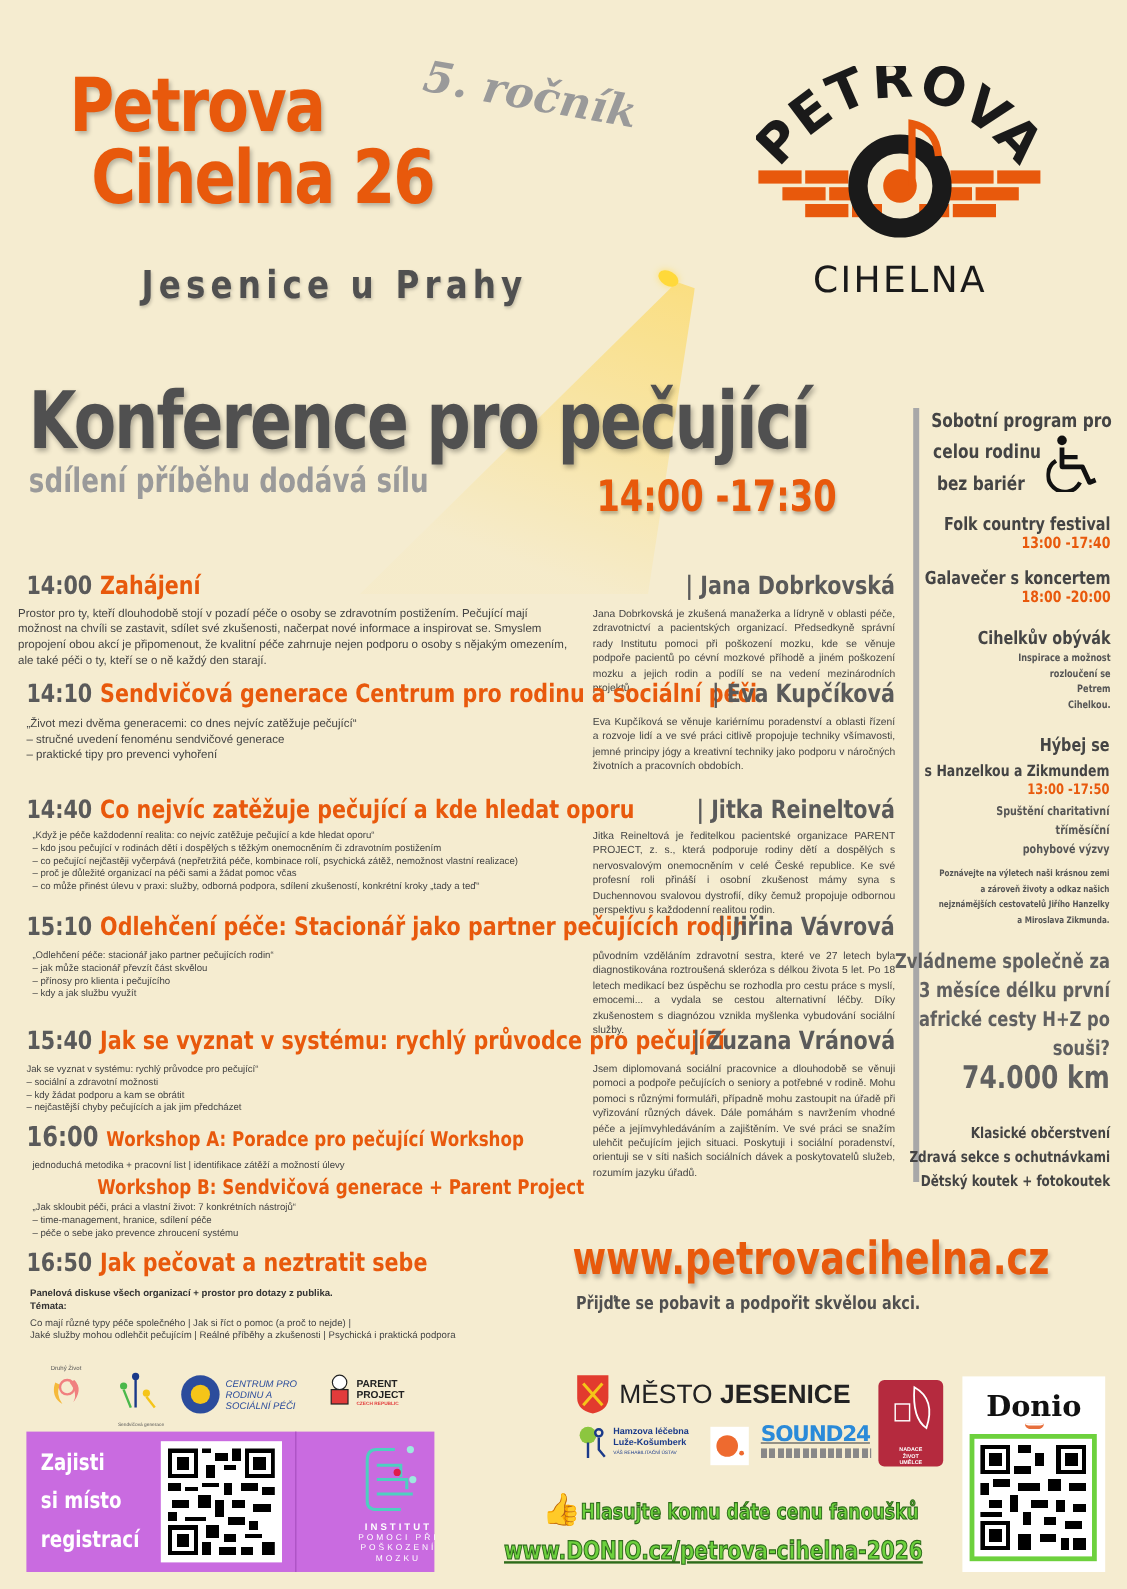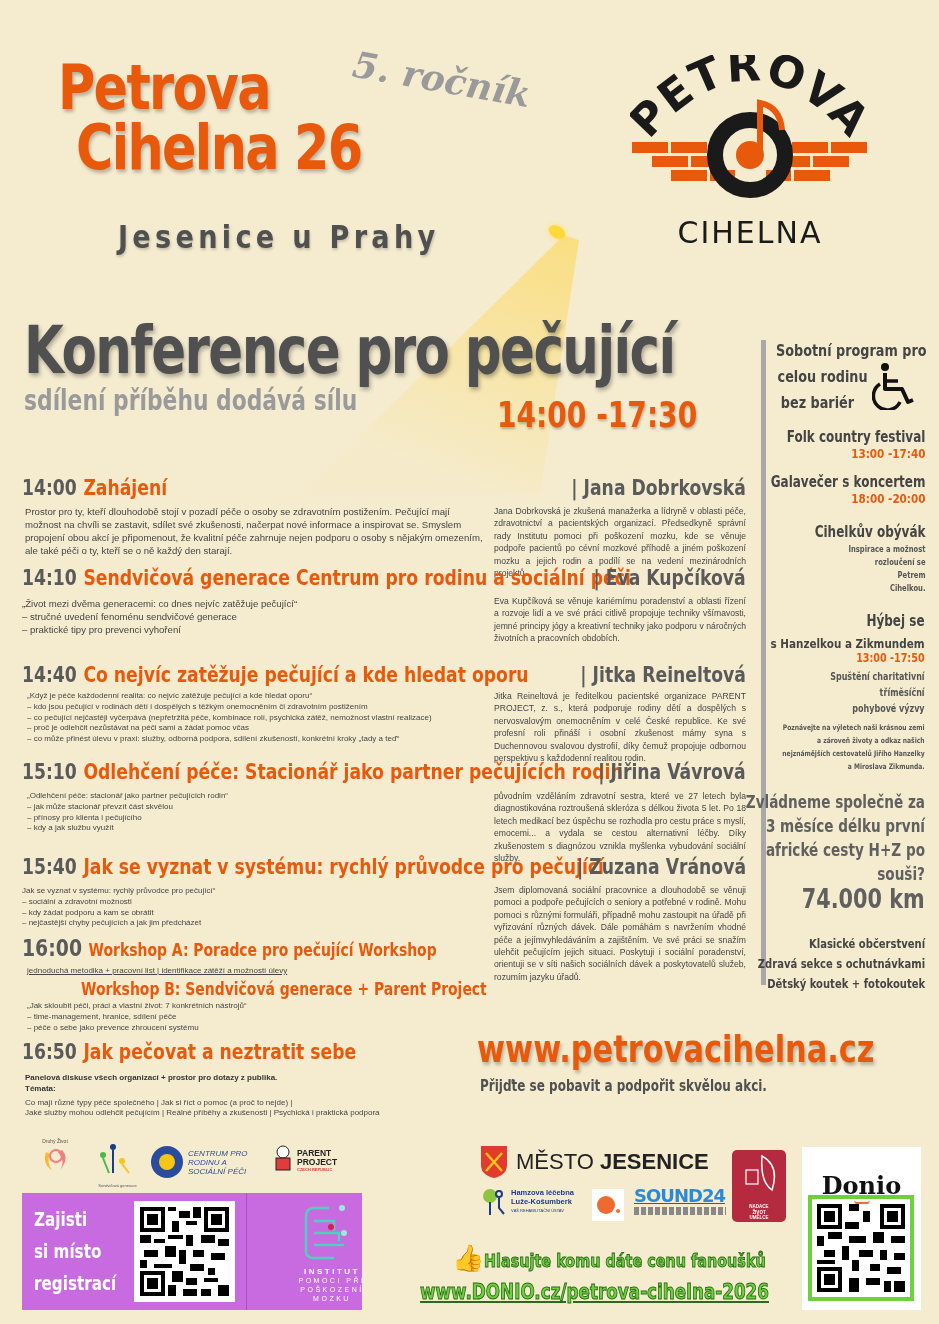--- a/index.html
+++ b/index.html
@@ -160,21 +160,21 @@
 <div class="lamp"></div>
 
 <div class="abs conf-title" style="left:24px;top:312px;">Konference pro pečující</div>
 <div class="abs conf-sub" style="left:24px;top:384px;">sdílení příběhu dodává sílu</div>
 <div class="abs conf-time" style="left:497px;top:394px;">14:00 -17:30</div>
 
 <div class="session-head" style="top:476px;">
   <span class="time">14:00</span><span class="ttl">Zahájení</span>
 </div>
 <div class="speaker" style="right:193px;top:476px;">| Jana Dobrkovská</div>
-<div class="desc" style="left:25px;top:505px;width:460px;">
+<div class="desc" style="left:15px;top:505px;width:460px;">
   <p>Prostor  pro ty, kteří dlouhodobě stojí v pozadí péče o osoby se zdravotním postižením. Pečující mají</p>
   <p>možnost na chvíli se zastavit, sdílet své zkušenosti, načerpat nové informace a inspirovat se. Smyslem</p>
   <p>propojení obou akcí je připomenout, že kvalitní péče zahrnuje nejen podporu o osoby s nějakým omezením,</p>
   <p>ale také péči o ty, kteří se o ně každý den starají.</p>
 </div>
 <div class="bio" style="top:505px;">Jana Dobrkovská je zkušená manažerka a lídryně v oblasti péče, zdravotnictví a pacientských organizací. Předsedkyně správní rady Institutu pomoci při poškození mozku, kde se věnuje podpoře pacientů po cévní mozkové příhodě a jiném poškození mozku a jejich rodin a podílí se na vedení mezinárodních projektů.</div>
 
 <div class="session-head" style="top:566px;">
   <span class="time">14:10</span><span class="ttl">Sendvičová generace Centrum pro rodinu a sociální péči</span>
 </div>
@@ -187,21 +187,21 @@
 <div class="bio" style="top:595px;">Eva Kupčíková se věnuje kariérnímu poradenství a oblasti řízení a rozvoje lidí a ve své práci citlivě propojuje techniky všímavosti, jemné principy jógy a kreativní techniky jako podporu v náročných životních a pracovních obdobích.</div>
 
 <div class="session-head" style="top:663px;">
   <span class="time">14:40</span><span class="ttl">Co nejvíc zatěžuje pečující a kde hledat oporu</span>
 </div>
 <div class="speaker" style="right:193px;top:663px;">| Jitka Reineltová</div>
 <div class="desc" style="left:27px;top:691px;width:470px;font-size:8px;line-height:10.8px;">
   <p>„Když je péče každodenní realita: co nejvíc zatěžuje pečující a kde hledat oporu“</p>
   <p>– kdo jsou pečující v rodinách dětí i dospělých s těžkým onemocněním či zdravotním postižením</p>
   <p>– co pečující nejčastěji vyčerpává (nepřetržitá péče, kombinace rolí, psychická zátěž, nemožnost vlastní realizace)</p>
-  <p>– proč je odlehčit nezůstávat na péči sami a žádat pomoc včas</p>
+  <p>– proč je důležité organizací na péči sami a žádat pomoc včas</p>
   <p>– co může přinést úlevu v praxi: služby, odborná podpora, sdílení zkušeností, konkrétní kroky „tady a teď“</p>
 </div>
 <div class="bio" style="top:690px;">Jitka Reineltová je ředitelkou pacientské organizace PARENT PROJECT, z. s., která podporuje rodiny dětí a dospělých s nervosvalovým onemocněním v celé České republice. Ke své profesní roli přináší i osobní zkušenost mámy syna s Duchennovou svalovou dystrofií, díky čemuž propojuje odbornou perspektivu s každodenní realitou rodin.</div>
 
 <div class="session-head" style="top:760px;">
   <span class="time">15:10</span><span class="ttl">Odlehčení péče: Stacionář jako partner pečujících rodin</span>
 </div>
 <div class="speaker" style="right:193px;top:760px;">| Jiřina Vávrová</div>
 <div class="desc" style="left:27px;top:791px;width:300px;font-size:8px;line-height:10.8px;">
   <p>„Odlehčení péče: stacionář jako partner pečujících rodin“</p>
@@ -219,21 +219,21 @@
   <p>Jak se vyznat v systému: rychlý průvodce pro pečující“</p>
   <p> – sociální a zdravotní možnosti</p>
   <p> – kdy žádat podporu a kam se obrátit</p>
   <p> – nejčastější chyby pečujících a jak jim předcházet</p>
 </div>
 <div class="bio" style="top:884px;">Jsem diplomovaná sociální pracovnice a dlouhodobě se věnuji pomoci a podpoře pečujících o seniory a potřebné v rodině. Mohu pomoci s různými formuláři, případně mohu zastoupit na úřadě při vyřizování různých dávek. Dále pomáhám s navržením vhodné péče a jejímvyhledáváním a zajištěním. Ve své práci se snažím ulehčit pečujícím jejich situaci. Poskytuji i sociální poradenství, orientuji se v síti našich sociálních dávek a poskytovatelů služeb, rozumím jazyku úřadů.</div>
 
 <div class="session-head" style="top:935px;">
   <span class="time" style="font-size:23px;">16:00</span><span class="ttl" style="font-size:17px;">Workshop A: Poradce pro pečující Workshop</span>
 </div>
-<div class="desc" style="left:27px;top:966px;width:400px;font-size:8px;line-height:10.8px;text-decoration:underline;">
+<div class="desc" style="left:27px;top:966px;width:400px;font-size:8px;line-height:10.8px;">
   <p>jednoduchá metodika + pracovní list | identifikace zátěží a možností úlevy</p>
 </div>
 <div class="session-head" style="left:81px;top:976px;">
   <span class="ttl" style="font-size:17px;">Workshop B: Sendvičová generace + Parent Project</span>
 </div>
 <div class="desc" style="left:27px;top:1001px;width:400px;font-size:8px;line-height:10.8px;">
   <p>„Jak skloubit péči, práci a vlastní život: 7 konkrétních nástrojů“</p>
   <p> – time-management, hranice, sdílení péče</p>
   <p> – péče o sebe jako prevence zhroucení systému</p>
 </div>
@@ -460,21 +460,21 @@
     <div>ŽIVOT</div>
     <div>UMĚLCE</div>
   </div>
 </div>
 
 <div class="abs" style="left:452px;top:1243px;font-size:26px;">👍</div>
 <div class="abs green-vote" style="left:484px;top:1250px;font-size:18px;">Hlasujte komu dáte cenu fanoušků</div>
 <div class="abs green-vote" style="left:420px;top:1280px;font-size:21px;text-decoration:underline;">www.DONIO.cz/petrova-cihelna-2026</div>
 
 <div class="abs" style="left:802px;top:1147px;width:119px;height:163px;background:#fff;">
-  <div style="text-align:center;font-family:'DejaVu Serif',serif;font-weight:bold;font-size:24px;color:#111;margin-top:24px;">Donio</div>
+  <div style="text-align:center;font-family:'DejaVu Serif',serif;font-weight:bold;font-size:24px;color:#111;margin-top:10px;">Donio</div>
   <div style="width:16px;height:5px;margin:0 auto;border-bottom:3px solid #e76f3c;border-radius:0 0 10px 10px;"></div>
   <div style="position:absolute;left:6px;top:48px;width:106px;height:106px;border:4px solid #6dd13d;padding:5px;">
     <svg width="88" height="88" viewBox="0 0 25 25" shape-rendering="crispEdges">
       <rect width="25" height="25" fill="#fff"></rect>
       <g fill="#000">
         <rect x="0" y="0" width="7" height="7"></rect>
           <rect x="1" y="1" width="5" height="5" fill="#fff"></rect>
           <rect x="2" y="2" width="3" height="3"></rect>
         <rect x="18" y="0" width="7" height="7"></rect>
           <rect x="19" y="1" width="5" height="5" fill="#fff"></rect>

